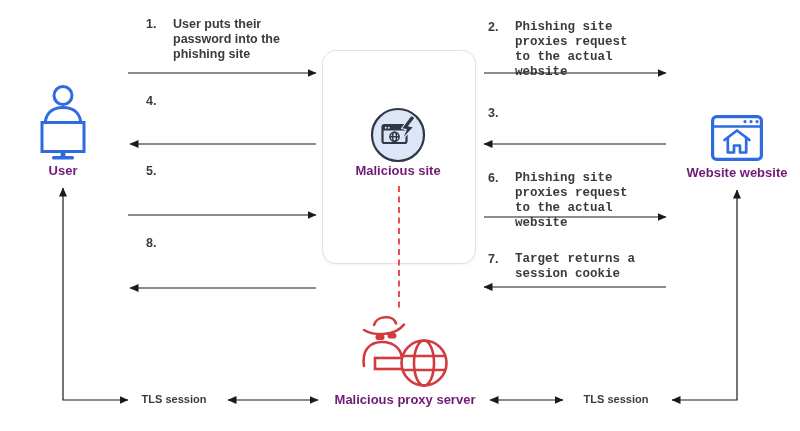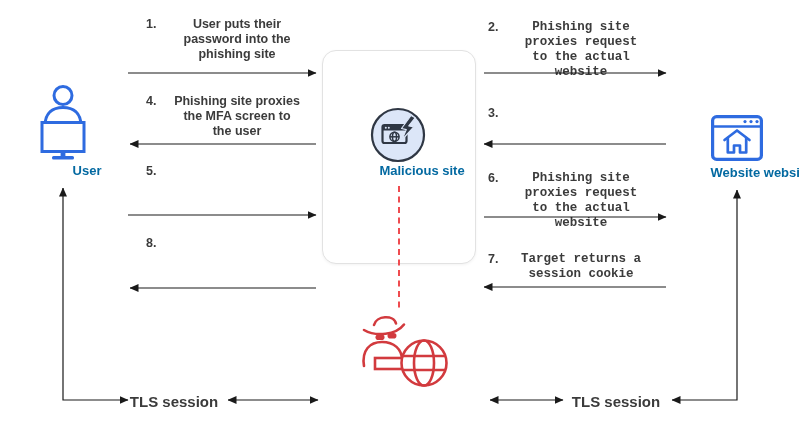--- a/index.html
+++ b/index.html
@@ -3,30 +3,30 @@
 <meta charset="utf-8">
 <style>
   html,body{margin:0;padding:0;background:#ffffff;}
   .canvas{
     position:relative;width:800px;height:431px;background:#fff;overflow:hidden;
     font-family:"Liberation Sans",sans-serif;color:#3c3c3c;
   }
   .connectors{position:absolute;left:0;top:0;width:800px;height:431px;z-index:5;pointer-events:none;}
   .step{position:absolute;display:flex;z-index:2;font-size:12.5px;line-height:15px;font-weight:bold;color:#3b3b3b;}
   .step .num{width:27px;flex:none;}
-  .step .txt{width:128px;text-align:center;}
+  .step .txt{width:128px;}
   .step.right .txt{width:132px;font-family:Liberation Mono, monospace;}
-  .node-label{position:absolute;z-index:2;font-size:13px;font-weight:bold;color:#0369a1;white-space:nowrap;transform:translateX(-50%);margin-left:24px;}
+  .node-label{position:absolute;z-index:2;font-size:13px;font-weight:bold;color:#701a75;white-space:nowrap;transform:translateX(-50%);}
   .phishing-box{
     position:absolute;left:322px;top:50px;width:152px;height:212px;
     background:#fff;border:1px solid #e2e2e2;border-radius:14px;z-index:1;
     box-shadow:0 1px 3px rgba(0,0,0,0.05);
   }
   .icon-wrap{position:absolute;z-index:2;}
-  .tls-label{position:absolute;z-index:2;font-size:15px;font-weight:bold;color:#3b3b3b;white-space:nowrap;transform:translateX(-50%);}
+  .tls-label{position:absolute;z-index:2;font-size:11px;font-weight:bold;color:#3b3b3b;white-space:nowrap;transform:translateX(-50%);}
 </style>
 </head>
 <body>
 
 <div class="canvas">
 
   <svg class="connectors" width="800" height="431" viewBox="0 0 800 431">
     <defs>
       <marker id="ah" viewBox="0 0 9 8" refX="8.5" refY="4" markerWidth="9" markerHeight="8" markerUnits="userSpaceOnUse" orient="auto-start-reverse">
         <path d="M0 0 L9 4 L0 8 z" fill="#1a1a1a"></path>
@@ -108,35 +108,35 @@
       <rect x="35.5" y="23" width="9" height="5.6" rx="2.8" fill="#d23a3e"></rect>
       <rect x="23" y="48" width="38" height="11" fill="#ffffff" stroke="#d23a3e" stroke-width="2.6"></rect>
       <g stroke="#d23a3e" stroke-width="2.6" fill="none">
         <circle cx="72" cy="53" r="22.5" fill="#ffffff"></circle>
         <ellipse cx="72" cy="53" rx="10" ry="22.5"></ellipse>
         <line x1="50.8" y1="46" x2="93.2" y2="46"></line>
         <line x1="50.8" y1="60" x2="93.2" y2="60"></line>
       </g>
     </svg>
   </div>
+  <div class="node-label" style="left:405px;top:392px;">Malicious proxy server</div>
 
   <div class="step left" style="left:146px;top:17px;">
     <span class="num">1.</span>
     <span class="txt">User puts their password into the phishing site</span>
   </div>
   <div class="step right" style="left:488px;top:20px;">
     <span class="num">2.</span>
     <span class="txt">Phishing site proxies request to the actual website</span>
   </div>
   <div class="step right" style="left:488px;top:106px;">
     <span class="num">3.</span>
   </div>
   <div class="step left" style="left:146px;top:94px;">
     <span class="num">4.</span>
-    <span class="txt">Phishing site proxies the MFA screen to the user</span>
   </div>
   <div class="step left" style="left:146px;top:164px;">
     <span class="num">5.</span>
   </div>
   <div class="step right" style="left:488px;top:171px;">
     <span class="num">6.</span>
     <span class="txt">Phishing site proxies request to the actual website</span>
   </div>
   <div class="step right" style="left:488px;top:252px;">
     <span class="num">7.</span>

